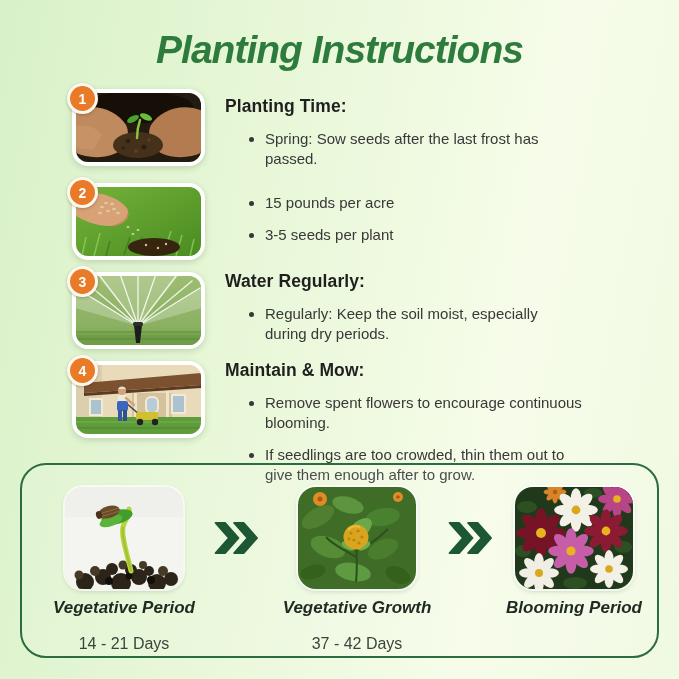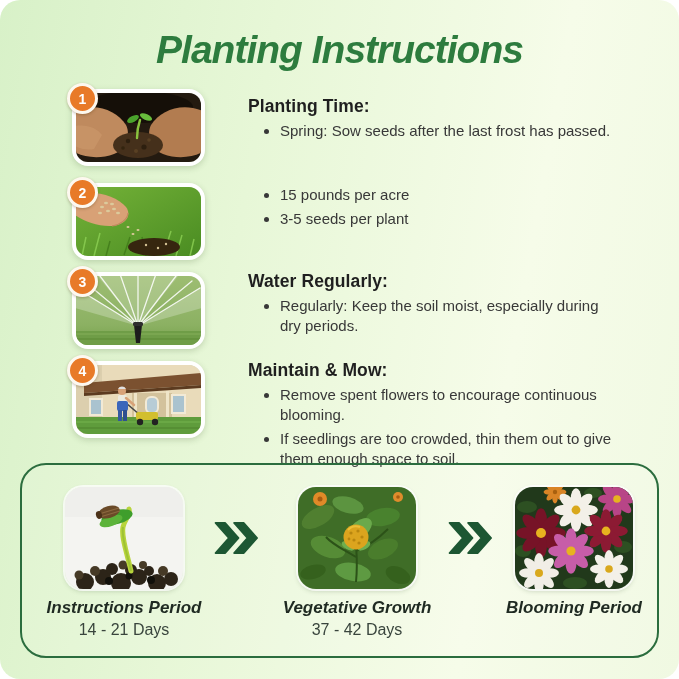--- a/index.html
+++ b/index.html
@@ -1,52 +1,52 @@
 <!DOCTYPE html>
 <html><head>
 <meta charset="utf-8">
 <style>
   html,body{margin:0;padding:0;}
   .page{
     position:relative;width:679px;height:679px;overflow:hidden;
     background:linear-gradient(100deg,#d8f1c8 0%,#e7f7d7 35%,#f6fce9 72%,#f0f9e2 100%);
-    font-family:"Liberation Sans",sans-serif;color:#222;border-radius:20px;
+    font-family:"Liberation Sans",sans-serif;color:#222;
   }
   .title{
     position:absolute;top:28px;left:0;right:0;margin:0;text-align:center;
     font-size:39px;font-weight:bold;font-style:italic;letter-spacing:-1px;color:#2d7c3e;
   }
   .thumb{
     position:absolute;left:72px;width:125px;height:69px;border:4px solid #ffffff;
     border-radius:16px;overflow:hidden;background:#cfd8c0;
     box-shadow:0 2px 6px rgba(60,90,40,.22);
   }
   .thumb svg{display:block;width:100%;height:100%;}
   .badge{
     position:absolute;left:67px;width:25px;height:25px;border-radius:50%;
     background:#e87a28;border:3px solid #fdf8ef;color:#fff;font-size:14px;font-weight:bold;
     display:flex;align-items:center;justify-content:center;
     box-shadow:0 1px 3px rgba(80,50,10,.3);z-index:3;
   }
-  .step-text{position:absolute;left:248px;width:396px;}
+  .step-text{position:absolute;left:225px;width:396px;}
   .step-text h3{margin:0 0 3px 0;font-size:17.5px;font-weight:bold;color:#1f1f1f;letter-spacing:.1px;}
   .step-text ul{margin:0;padding:0 0 0 28px;font-size:15px;line-height:20px;color:#383838;}
-  .step-text li{margin:4px;padding-right:26px;}
+  .step-text li{margin:12px;padding-right:26px;}
   .panel{
     position:absolute;left:20px;top:463px;width:635px;height:191px;
     border:2px solid #2b6d3e;border-radius:26px;background:rgba(255,255,255,0.10);
   }
   .stage{position:absolute;top:487px;width:200px;text-align:center;}
   .stage-img{
     width:118px;height:102px;margin:0 auto;border-radius:18px;overflow:hidden;
     box-shadow:0 0 0 2px rgba(255,255,255,.75),0 2px 5px rgba(50,80,40,.25);
   }
   .stage-img svg{display:block;width:100%;height:100%;}
   .stage-label{margin-top:9px;font-size:17px;font-weight:bold;font-style:italic;color:#1f2a22;}
-  .stage-days{margin-top:3px;font-size:16px;color:#39453d;}
+  .stage-days{margin-top:17px;font-size:16px;color:#39453d;}
   .chevron{position:absolute;top:518px;width:46px;height:40px;}
 </style>
 </head>
 <body>
 
 <div class="page">
 
   <h1 class="title">Planting Instructions</h1>
 
   <div class="thumb" style="top:89px">
@@ -189,21 +189,21 @@
       <rect x="42" y="45" width="4" height="11" fill="#35599f"></rect>
       <rect x="47" y="45" width="4" height="11" fill="#2f508f"></rect>
       <path d="M50,33 L58,40" stroke="#d8a278" stroke-width="2.5" stroke-linecap="round"></path>
     </svg>
   </div>
   <div class="badge" style="top:355px">4</div>
   <div class="step-text" style="top:360px">
     <h3>Maintain &amp; Mow:</h3>
     <ul>
       <li>Remove spent flowers to encourage continuous blooming.</li>
-      <li>If seedlings are too crowded, thin them out to give them enough space to soil.</li>
+      <li>If seedlings are too crowded, thin them out to give them enough after to grow.</li>
     </ul>
   </div>
 
   <div class="panel"></div>
 
   <div class="stage" style="left:24px">
     <div class="stage-img">
       <svg viewBox="0 0 118 102" preserveAspectRatio="none">
         <rect width="118" height="102" fill="#f4f4f1"></rect>
         <rect y="0" width="118" height="30" fill="#efefec"></rect>
@@ -232,21 +232,21 @@
         </g>
         <path d="M66,84 C62,66 56,50 58,40 C60,31 66,28 64,22" stroke="#b8d43c" stroke-width="5" fill="none" stroke-linecap="round"></path>
         <path d="M66,84 C62,66 56,50 58,40" stroke="#8cb52e" stroke-width="2" fill="none" opacity="0.6"></path>
         <ellipse cx="52" cy="30" rx="16" ry="7" fill="#3f9e2c" transform="rotate(-14 52 30)"></ellipse>
         <ellipse cx="46" cy="34" rx="12" ry="5" fill="#5cb33a" transform="rotate(-20 46 34)"></ellipse>
         <ellipse cx="44" cy="25" rx="11" ry="6" fill="#6a4a28" transform="rotate(-16 44 25)"></ellipse>
         <path d="M34,27 L54,21 M35,30 L55,24" stroke="#8f6c42" stroke-width="1.2" opacity="0.9"></path>
         <ellipse cx="34" cy="28" rx="3" ry="4" fill="#4b3118" transform="rotate(-16 34 28)"></ellipse>
       </svg>
     </div>
-    <div class="stage-label">Instructions Period</div>
+    <div class="stage-label">Vegetative Period</div>
     <div class="stage-days">14 - 21 Days</div>
   </div>
 
   <svg class="chevron" style="left:212px" viewBox="0 0 52 40">
     <g fill="#1d5733" stroke="#1d5733" stroke-width="2" stroke-linejoin="round">
       <polygon points="4,3 15,3 30,20 15,37 4,37 19,20"></polygon>
       <polygon points="25,3 36,3 51,20 36,37 25,37 40,20"></polygon>
     </g>
   </svg>
 

